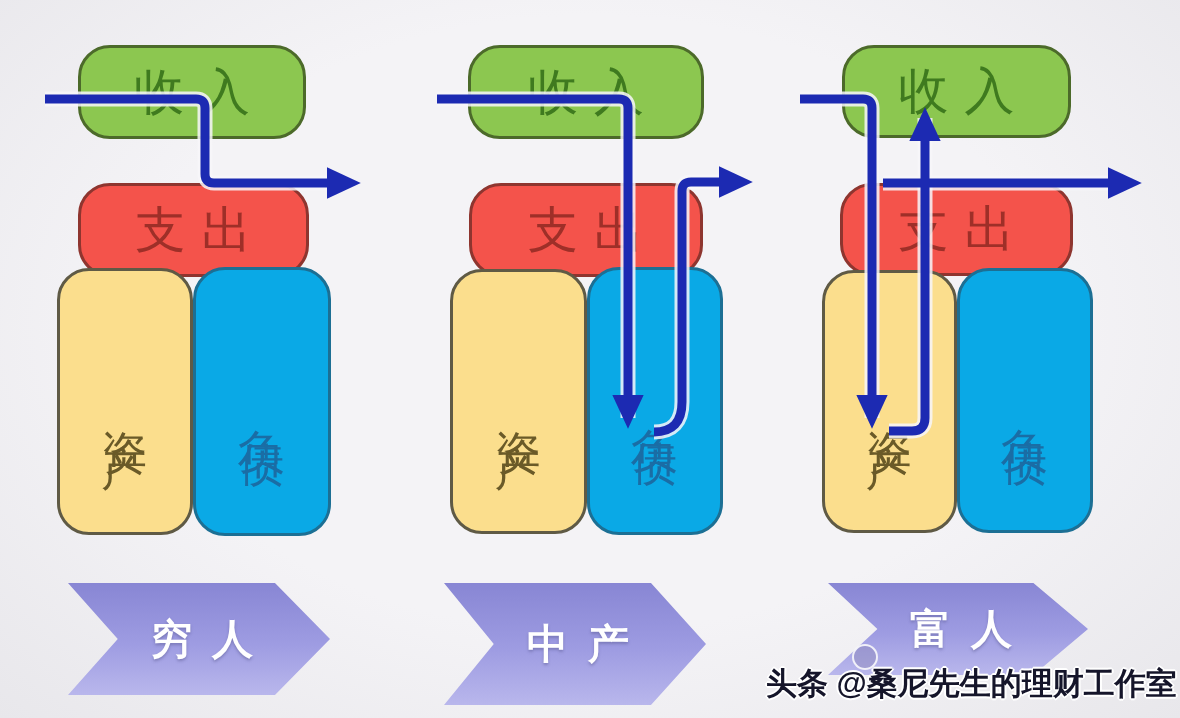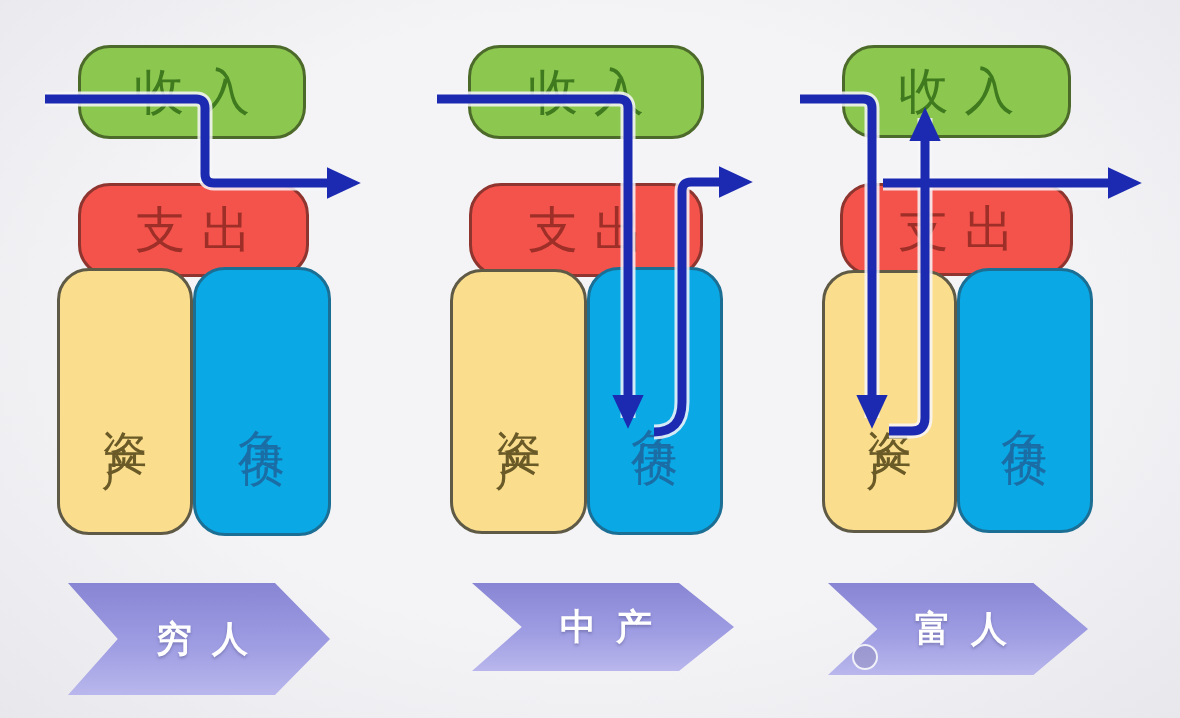--- a/index.html
+++ b/index.html
@@ -23,33 +23,33 @@
   .asset .lbl{color:var(--asset-text);}
   .liability .lbl{color:var(--liability-text);}
   .hlbl{font-size:50px;letter-spacing:16px;padding-left:16px;white-space:nowrap;}
   .vlbl{writing-mode:vertical-rl;text-orientation:upright;font-size:46px;letter-spacing:14px;padding-top:10px;white-space:nowrap;}
   .banner{
     position:absolute;display:flex;align-items:center;justify-content:center;z-index:3;
     clip-path:polygon(0% 0%, 79% 0%, 100% 50%, 79% 100%, 0% 100%, 19% 50%);
     background:linear-gradient(180deg, var(--banner-top) 0%, var(--banner-mid) 55%, var(--banner-bottom) 100%);
     filter:drop-shadow(6px 8px 7px rgba(70,70,105,.35));
   }
-  .banner .lbl{color:var(--banner-text);font-size:36px;font-weight:700;letter-spacing:20px;padding-left:26px;white-space:nowrap;
+  .banner .lbl{color:var(--banner-text);font-size:41px;font-weight:700;letter-spacing:20px;padding-left:26px;white-space:nowrap;
     text-shadow:0 2px 3px rgba(60,60,110,.35);}
   
   .c0 .income{left:78px;top:45px;width:228px;height:94px;}
   .c0 .expense{left:78px;top:143px;width:231px;height:94px;}
   .c0 .asset{left:57px;top:268px;width:136px;height:267px;}
   .c0 .liability{left:193px;top:267px;width:138px;height:269px;}
   .c0 .banner{left:68px;top:583px;width:262px;height:112px;}
   .c1 .income{left:468px;top:45px;width:236px;height:94px;}
   .c1 .expense{left:469px;top:143px;width:234px;height:94px;}
   .c1 .asset{left:450px;top:269px;width:137px;height:265px;}
   .c1 .liability{left:587px;top:267px;width:136px;height:268px;}
-  .c1 .banner{left:472px;top:583px;width:262px;height:88px;}
+  .c1 .banner{left:444px;top:583px;width:262px;height:122px;}
   .c2 .income{left:842px;top:45px;width:229px;height:93px;}
   .c2 .expense{left:840px;top:143px;width:233px;height:93px;}
   .c2 .asset{left:822px;top:270px;width:135px;height:263px;}
   .c2 .liability{left:957px;top:268px;width:136px;height:265px;}
   .c2 .banner{left:828px;top:583px;width:260px;height:92px;}
   
   .arrows{position:absolute;left:0;top:0;z-index:5;pointer-events:none;}
   .flow-casing{fill:none;stroke:var(--arrow-casing);stroke-width:15;stroke-linejoin:round;stroke-linecap:butt;opacity:.85;}
   .flow-line{fill:none;stroke:var(--arrow-color);stroke-width:9;stroke-linejoin:round;stroke-linecap:butt;}
   #arrowhead path{fill:var(--arrow-color);}
@@ -144,14 +144,15 @@
 
     <path class="flow-line" marker-end="url(#arrowhead)" d="M45 99 L196 99 Q205 99 205 108 L205 174 Q205 183 214 183 L350 183"></path>
     <path class="flow-line" marker-end="url(#arrowhead)" d="M437 99 L619 99 Q628 99 628 108 L628 418"></path>
     <path class="flow-line" marker-end="url(#arrowhead)" d="M654 432 Q682 432 682 402 L682 191 Q682 182 691 182 L742 182"></path>
     <path class="flow-line" marker-end="url(#arrowhead)" d="M800 99 L863 99 Q872 99 872 108 L872 418"></path>
     <path class="flow-line" marker-end="url(#arrowhead)" d="M889 431 L912 431 Q925 431 925 418 L925 118"></path>
     <path class="flow-line" marker-end="url(#arrowhead)" d="M883 183 L1131 183"></path>
   </svg>
 
   <span class="wm-logo"></span>
+  <div class="wm-main">头条 @桑尼先生的理财工作室</div>
 
 </div>
 
 </body></html>

